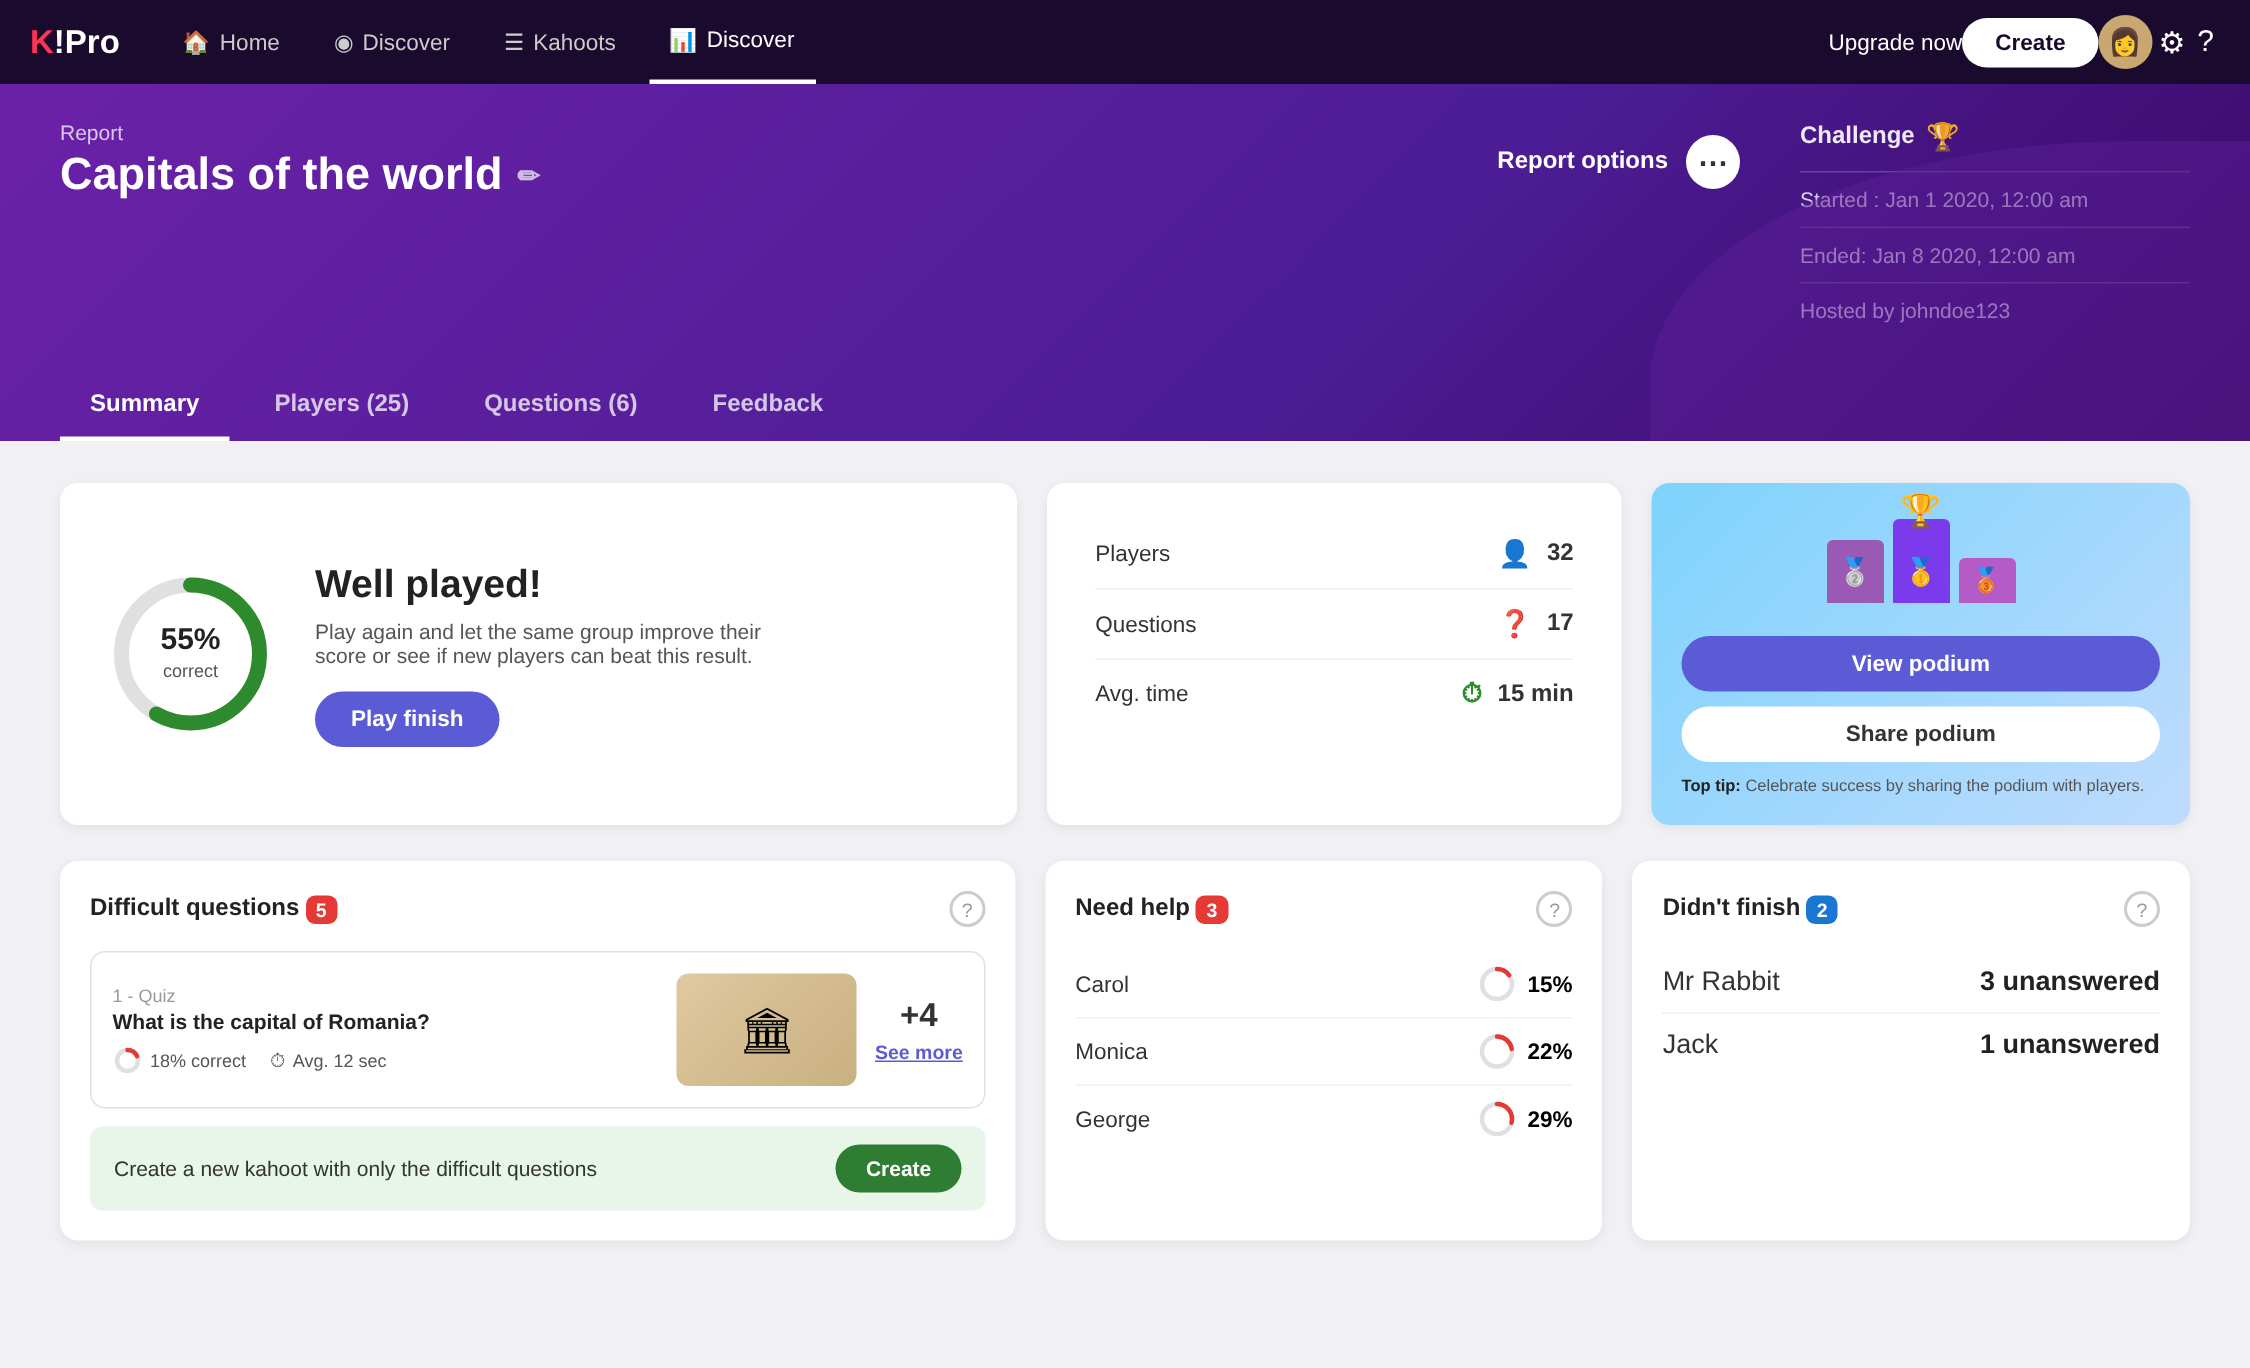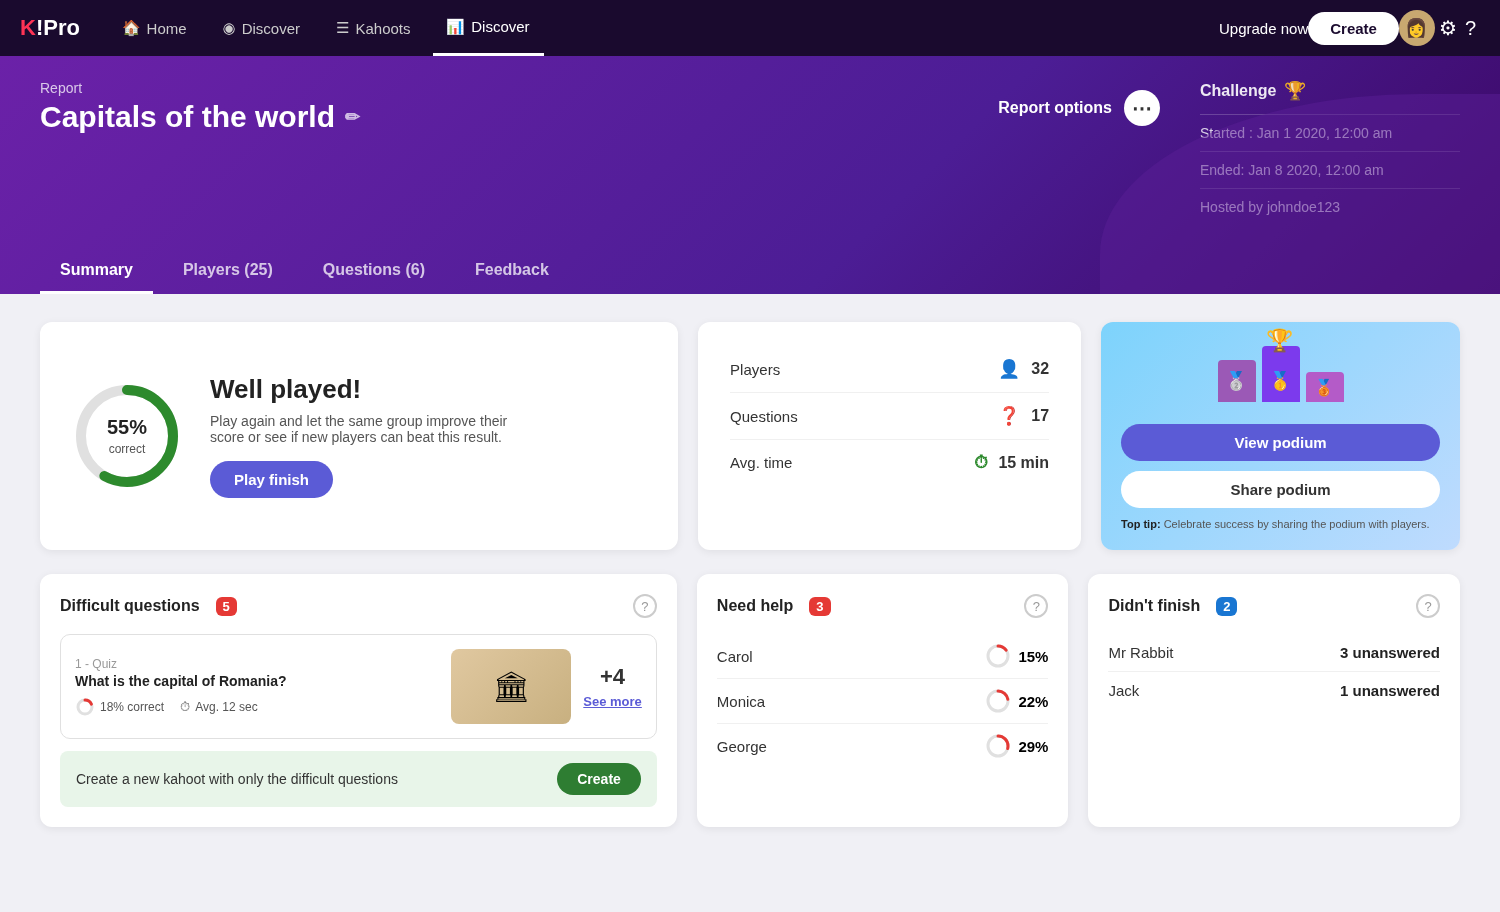--- a/index.html
+++ b/index.html
@@ -373,21 +373,21 @@
       align-items: center;
       justify-content: space-between;
       margin-bottom: 16px;
     }
     .card-title {
       font-size: 16px;
       font-weight: 700;
       color: #222;
       display: flex;
       align-items: center;
-      gap: 16px;
+      gap: 4px;
     }
     .badge {
       color: white;
       font-weight: 700;
       font-size: 13px;
       border-radius: 6px;
       padding: 2px 7px;
     }
     .badge-red { background: #e53935; }
     .badge-blue { background: #1976d2; }
@@ -503,21 +503,21 @@
       padding: 20px;
       flex: 1;
       box-shadow: 0 2px 8px rgba(0,0,0,0.07);
     }
     .finish-row {
       display: flex;
       align-items: center;
       justify-content: space-between;
       padding: 10px 0;
       border-bottom: 1px solid #f0f0f0;
-      font-size: 15px;
+      font-size: 18px;
     }
     .finish-row:last-child { border-bottom: none; }
     .unanswered-text { font-weight: 700; color: #222; }
   </style>
 </head>
 <body>
 
 <nav class="navbar">
   <div class="logo">
     <span>K</span>!Pro

